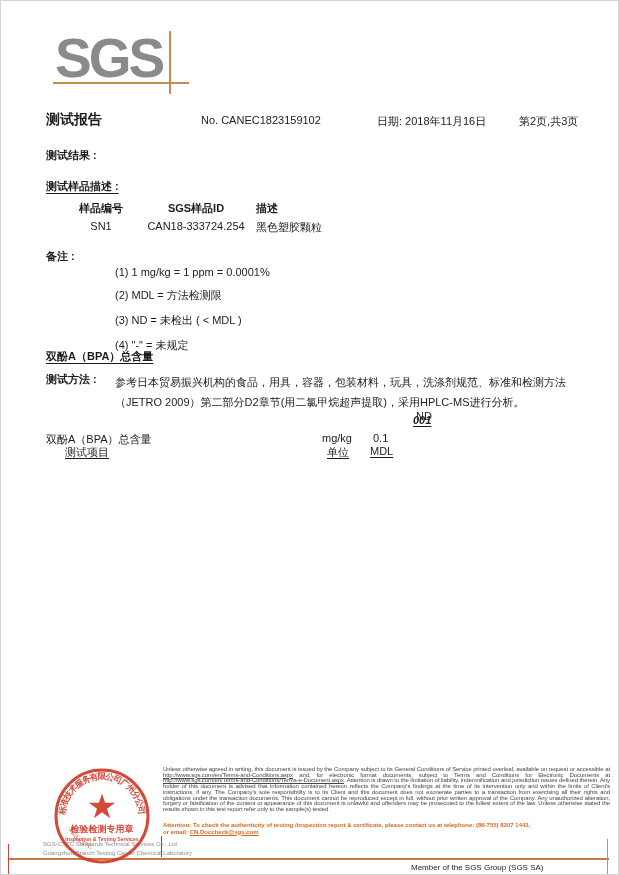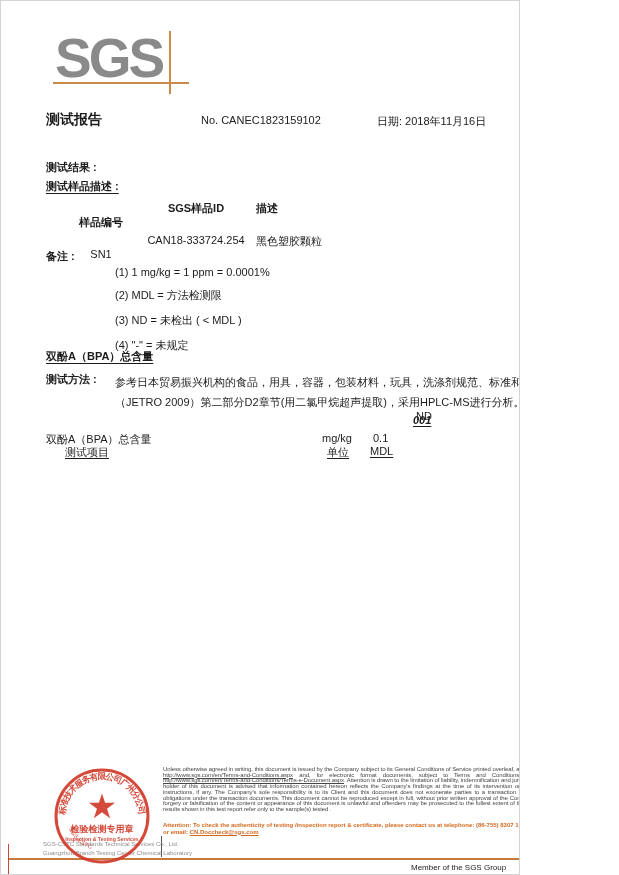--- a/index.html
+++ b/index.html
@@ -1,45 +1,45 @@
 <!DOCTYPE html>
 <html><head>
 <meta charset="utf-8">
 <style>
   * { margin:0; padding:0; box-sizing:border-box; }
   html,body { background:#ffffff; }
   body { font-family:"Liberation Sans", sans-serif; color:#1c1c1c; }
   .page {
-    position:relative; width:520px; height:875px; background:#fff;
+    position:relative; width:619px; height:875px; background:#fff;
     border:1px solid #d4d4d4; overflow:hidden;
   }
   .abs { position:absolute; }
 
   
   .logo-text { left:54px; top:30px; font-size:55px; font-weight:bold; color:#8a8a8a;
                letter-spacing:-3px; line-height:1; }
   .logo-hline { left:52px; top:81px; width:136px; height:2px; background:#c98a4b; }
   .logo-vline { left:168px; top:30px; width:2px; height:63px; background:#c98a4b; }
 
   
   .doc-title { left:45px; top:110px; font-size:14px; font-weight:bold; }
   .report-no { left:200px; top:113px; font-size:11px; }
   .report-date { left:376px; top:113px; font-size:11px; }
   .page-info { left:518px; top:113px; font-size:11px; }
 
   .label-bold { font-size:11px; font-weight:bold; }
   .underlined { text-decoration:underline; text-underline-offset:3px; }
 
-  .results-label { left:45px; top:147px;margin-top:12px; }
+  .results-label { left:45px; top:147px; }
   .sample-title { left:45px; top:178px; }
 
   
   .sample-table { left:65px; top:200px; font-size:11px; }
   .st-row { display:flex; margin-bottom:4px; }
-  .st-c1 { width:70px; text-align:center;margin-top:14px; }
+  .st-c1 { width:70px; text-align:center; }
   .st-c2 { width:120px; text-align:center; }
   .st-c3 { width:220px; text-align:left; }
   .st-head { font-weight:bold; }
 
   .notes-label { left:45px; top:248px; }
   .notes-list { left:114px; top:265px; font-size:11px; display:flex; flex-direction:column; gap:10px; }
 
   .analyte-title { left:45px; top:348px; }
   .method-label { left:45px; top:371px; font-size:11px; font-weight:bold; }
   .method-text { left:114px; top:371px; width:474px; font-size:11px; line-height:20px; }

